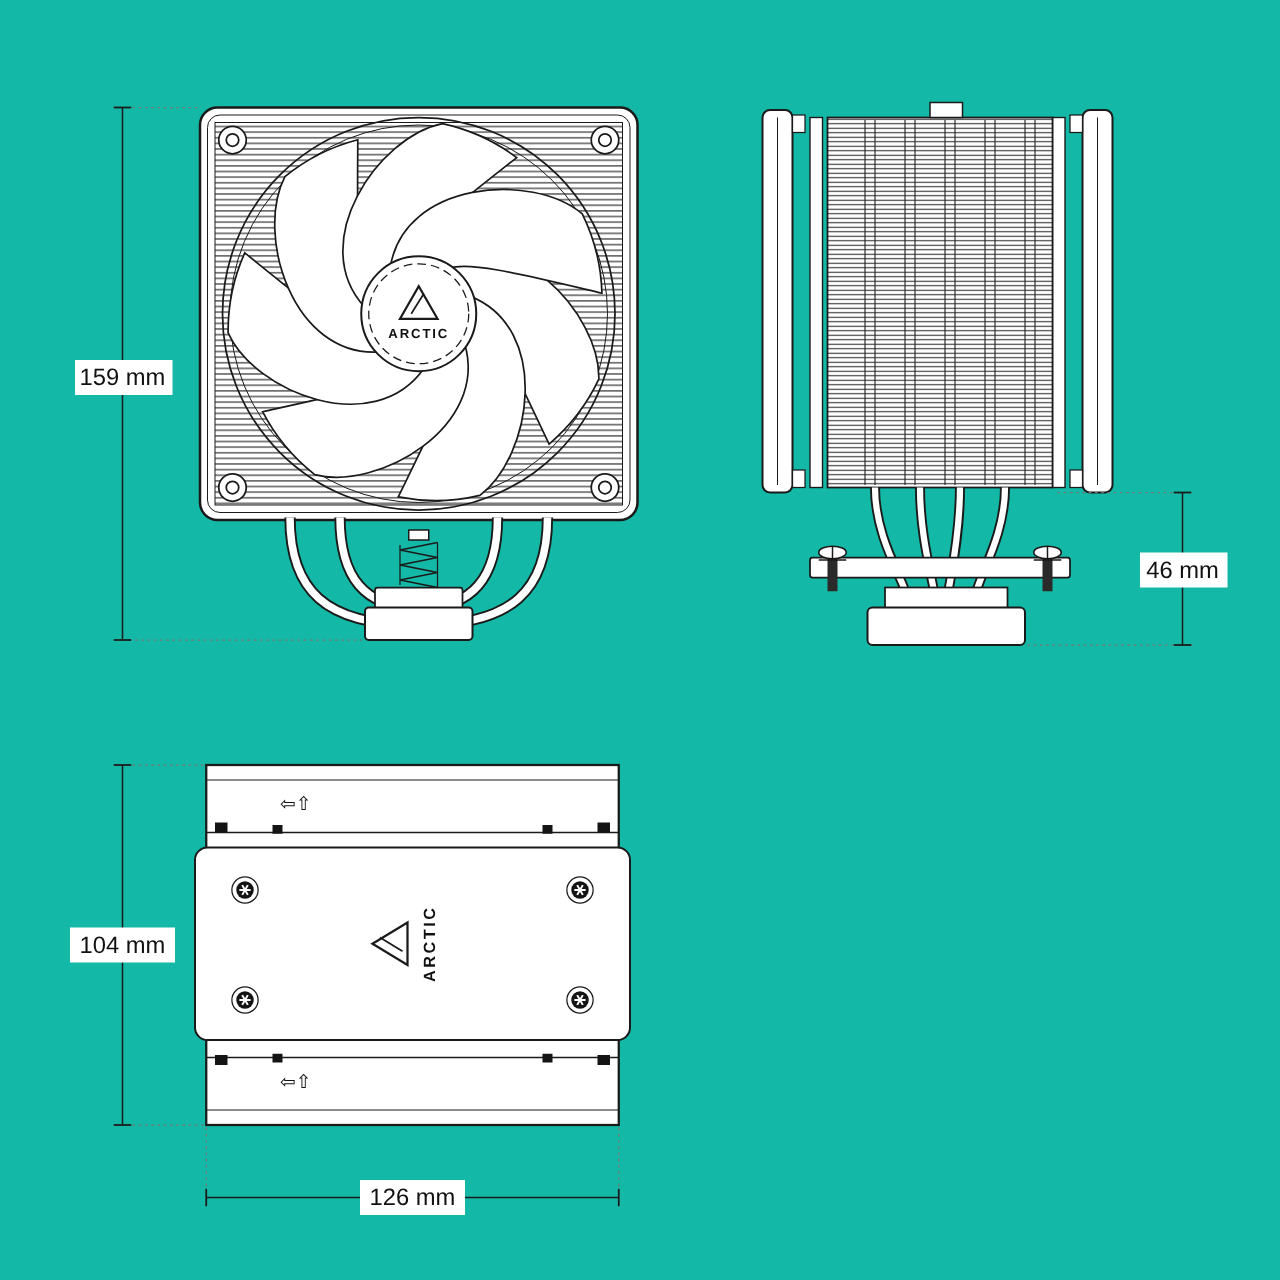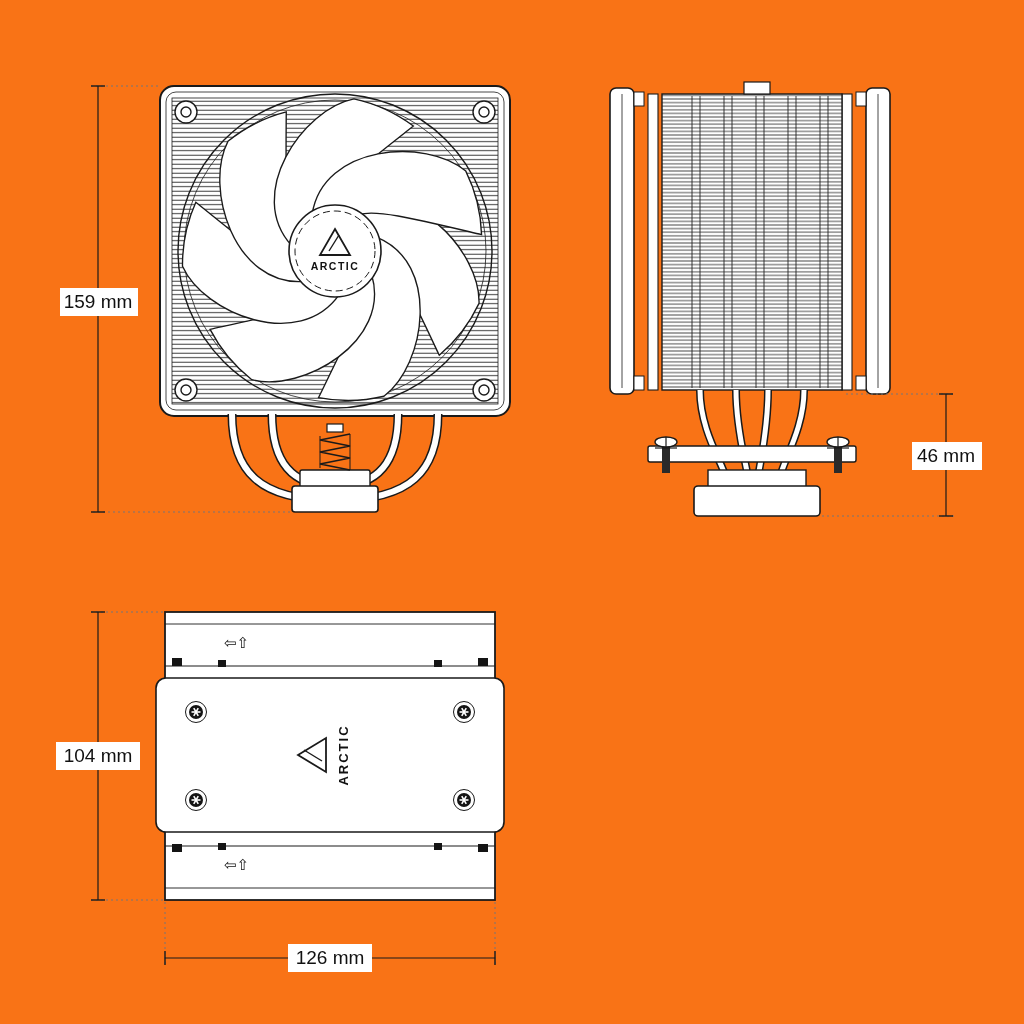--- a/index.html
+++ b/index.html
@@ -1,17 +1,17 @@
 <!DOCTYPE html>
 <html><head>
 <meta charset="utf-8">
 <style>
   html,body{margin:0;padding:0;background:#fff;}
   .stage{
-    position:relative;width:1024px;height:1024px;background:#f97316;
+    position:relative;width:1024px;height:1024px;background:#14b8a6;
     font-family:"Liberation Sans", sans-serif;overflow:hidden;
   }
   svg{display:block;}
   text{font-family:"Liberation Sans", sans-serif;}
   .dim-label{font-size:19px;fill:#111;}
   .brand-small{font-size:10.5px;font-weight:bold;fill:#111;letter-spacing:1.5px;}
   .brand-top{font-size:13px;font-weight:bold;fill:#111;letter-spacing:2px;}
   .arrows{font-size:15px;fill:#111;}
 </style>
 </head>

